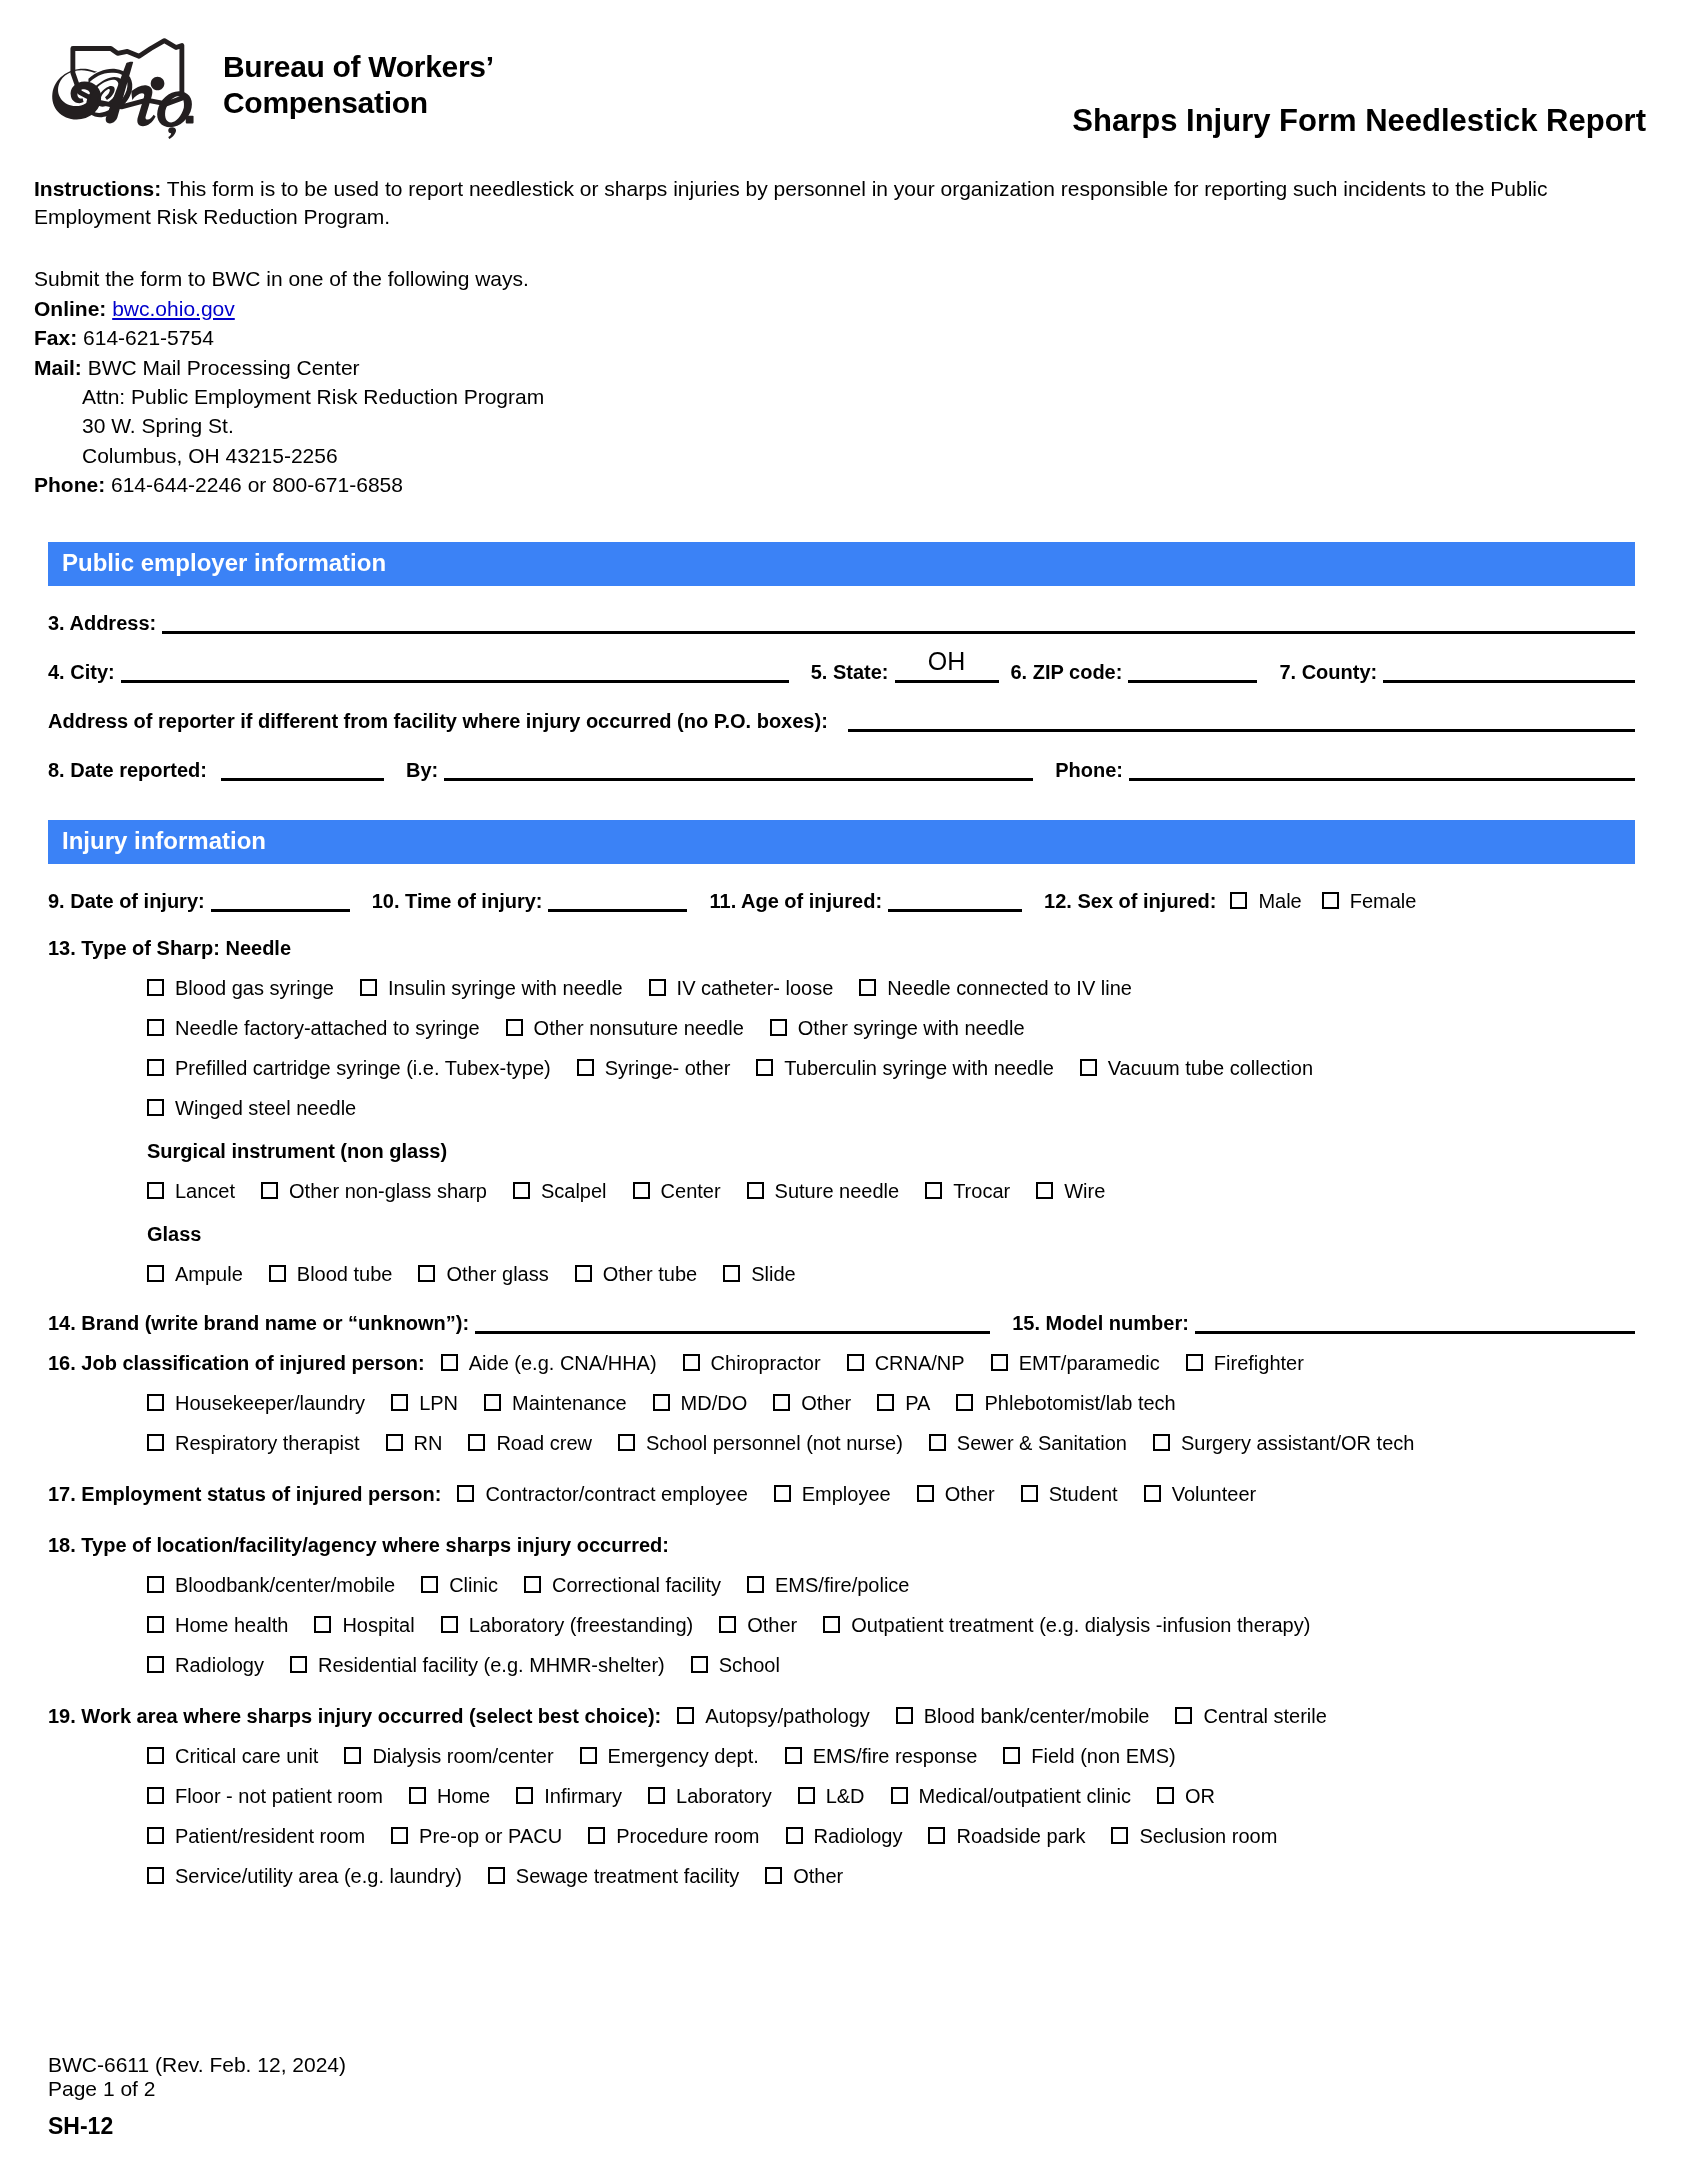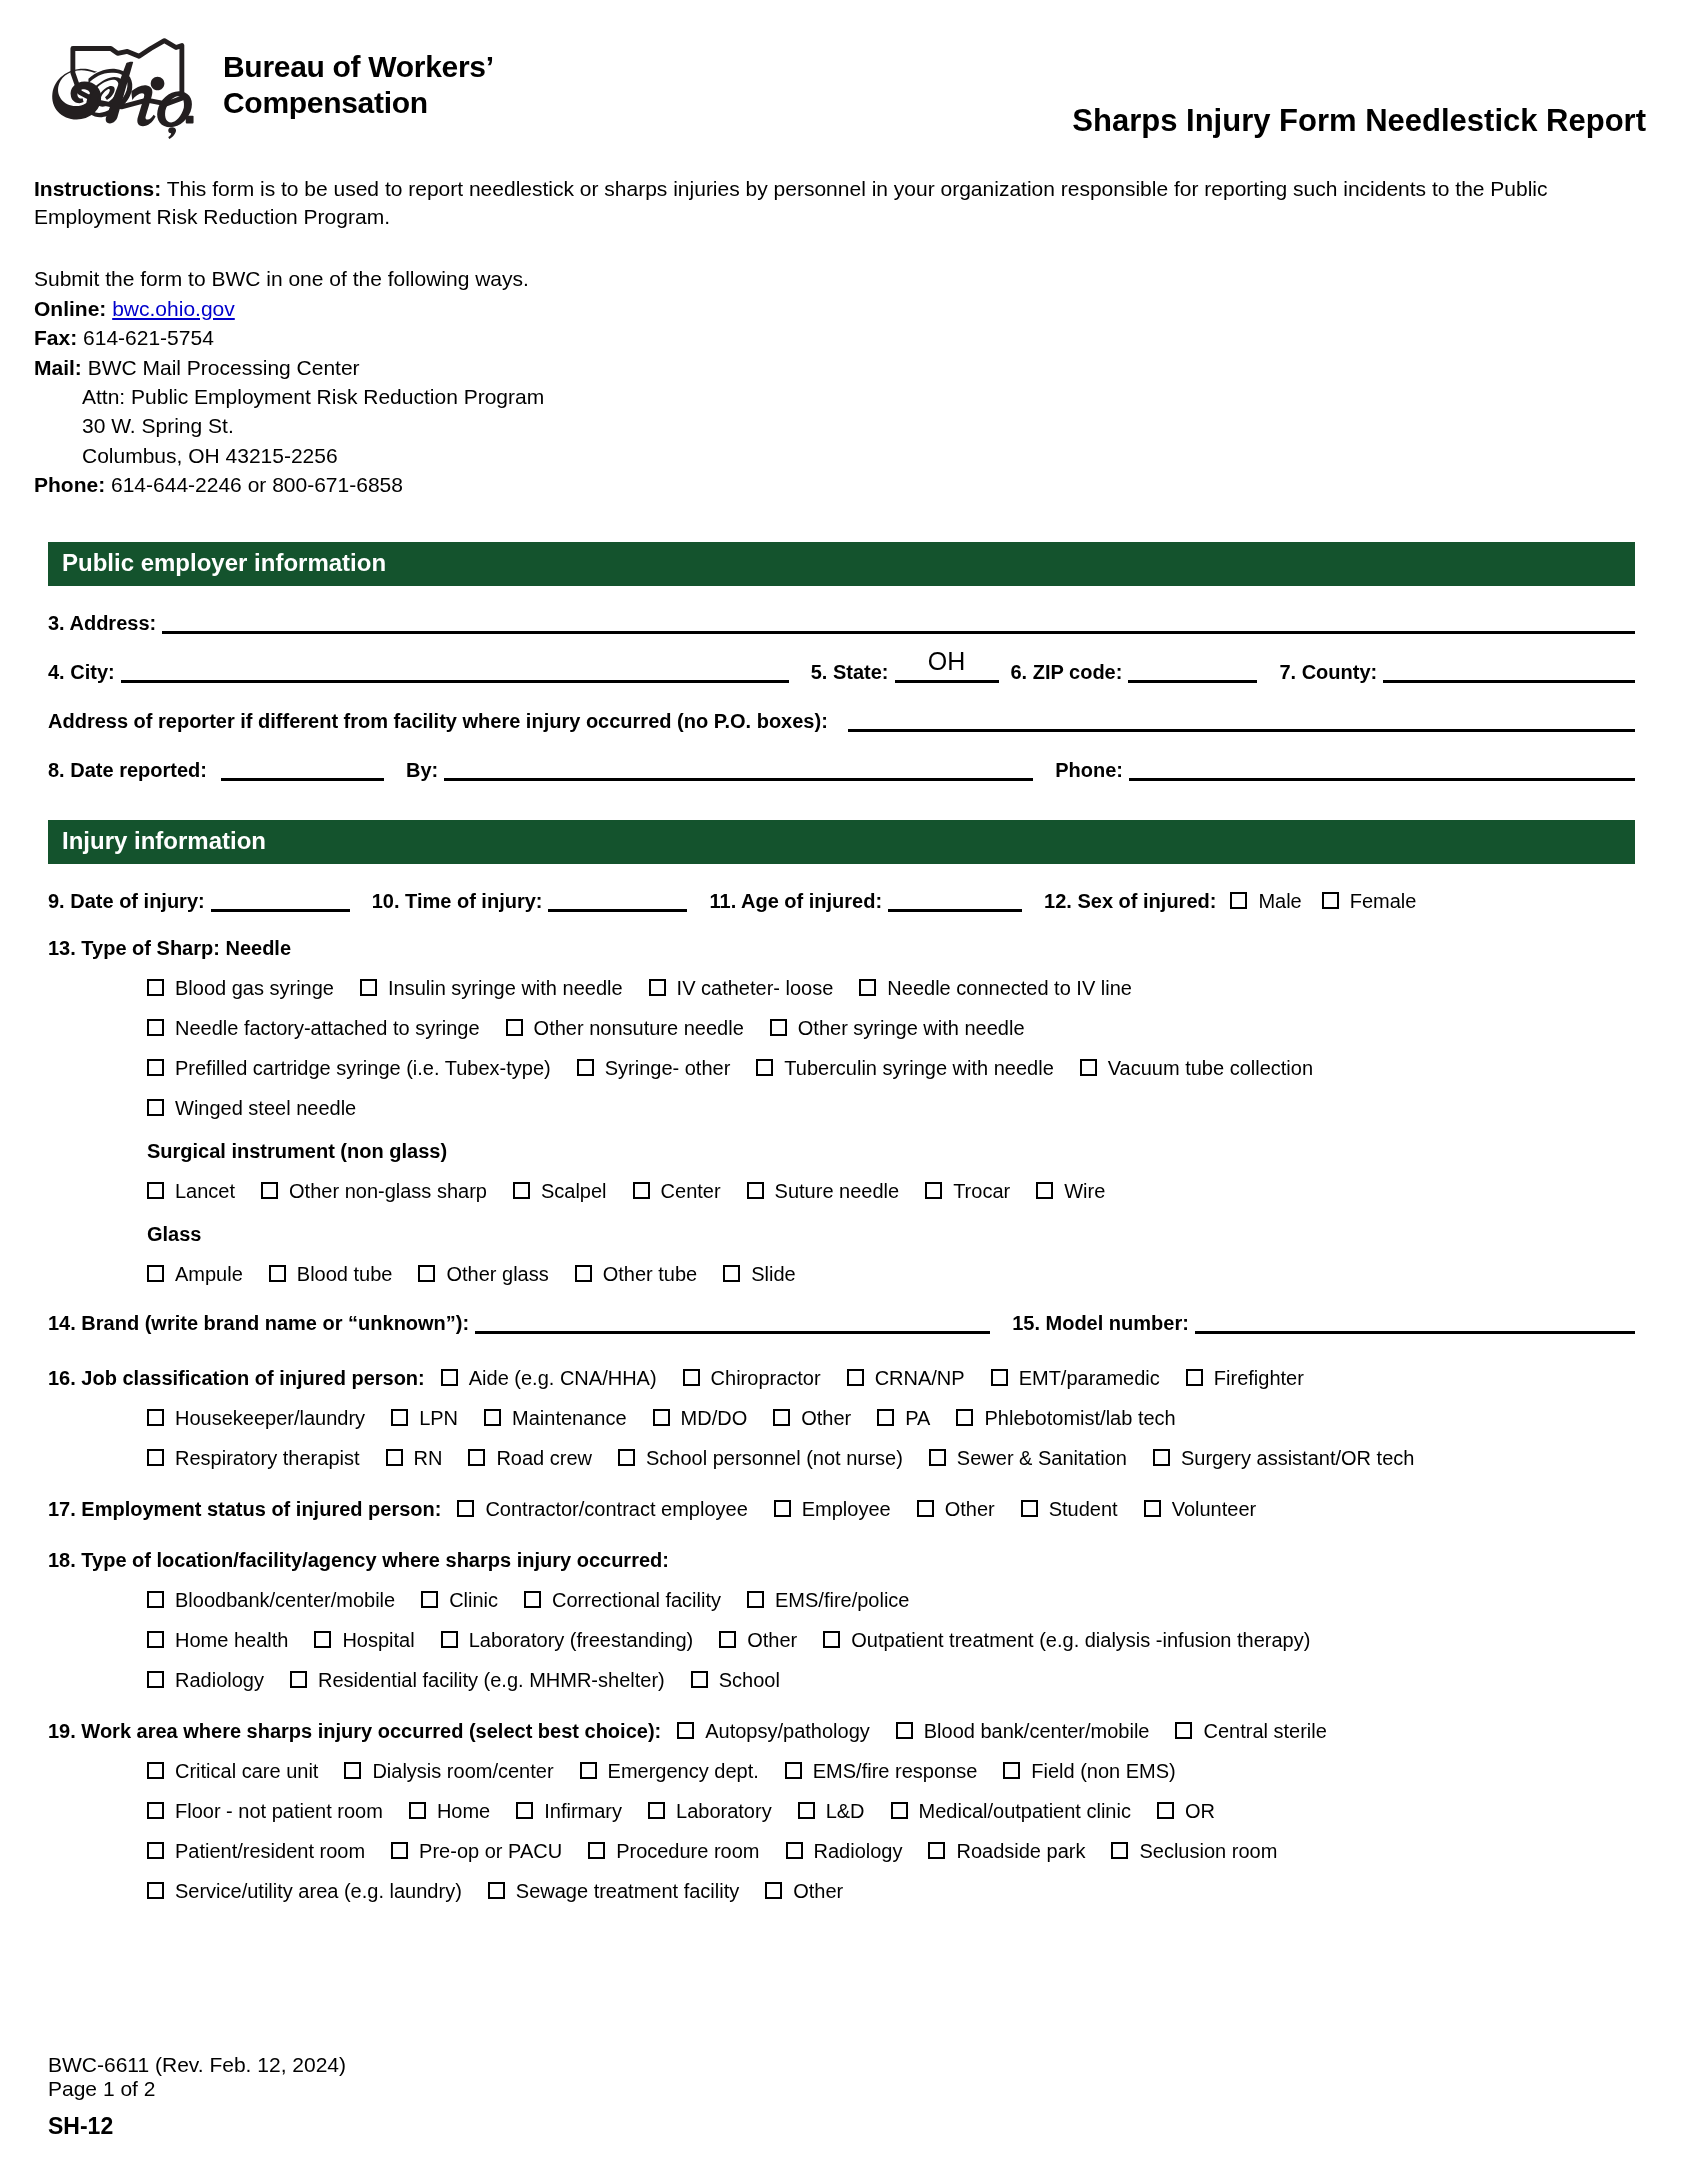--- a/index.html
+++ b/index.html
@@ -30,21 +30,21 @@
   
   .instructions { padding:0 34px; margin-top:36px; }
   .instr-para { font-size:21px; line-height:1.32; max-width:1589px; }
   .b { font-weight:bold; }
   .submit-block { margin-top:34px; font-size:21px; line-height:1.40; }
   .submit-block .indent { padding-left:48px; display:block; }
   a.link { color:#0000cc; text-decoration:underline; }
 
   
   .section-bar {
-    background:#14532d; color:#fff; font-weight:bold; font-size:24px;
+    background:#3b82f6; color:#fff; font-weight:bold; font-size:24px;
     padding:7px 0 9px 14px; margin:0 48px;
   }
 
   
   .rows { padding:0 48px; }
   .frow {
     display:flex; align-items:flex-end; font-size:20px;
     margin-top:26px; white-space:nowrap;
   }
   .flabel { font-weight:bold; font-size:20px; flex:0 0 auto; }
@@ -64,21 +64,21 @@
   .cbrow { display:flex; flex-wrap:nowrap; align-items:center; margin-top:17px; }
   .cbrow.indent1 { padding-left:99px; }
   .cb {
     display:inline-block; width:17px; height:17px;
     border:2.5px solid #000; margin-right:11px; flex:0 0 auto;
     position:relative; top:-1px;
   }
   .cbitem { display:inline-flex; align-items:center; font-size:20px; margin-right:26px; white-space:nowrap; }
   .cbitem:last-child { margin-right:0; }
   .subhead { font-weight:bold; font-size:20px; padding-left:99px; margin-top:20px; }
-  .inline-q { display:flex; align-items:center; flex-wrap:nowrap; margin-top:32px; }
+  .inline-q { display:flex; align-items:center; flex-wrap:nowrap; margin-top:17px; }
   .inline-q .qlabel { margin-right:16px; }
 
   
   .footer {
     position:absolute; left:48px; right:48px; bottom:38px;
     font-size:21px;
   }
   .footer-row { display:flex; justify-content:space-between; align-items:baseline;flex-direction:column; }
   .footer-code { font-weight:bold; font-size:23px; margin-top:12px; }
 </style>

